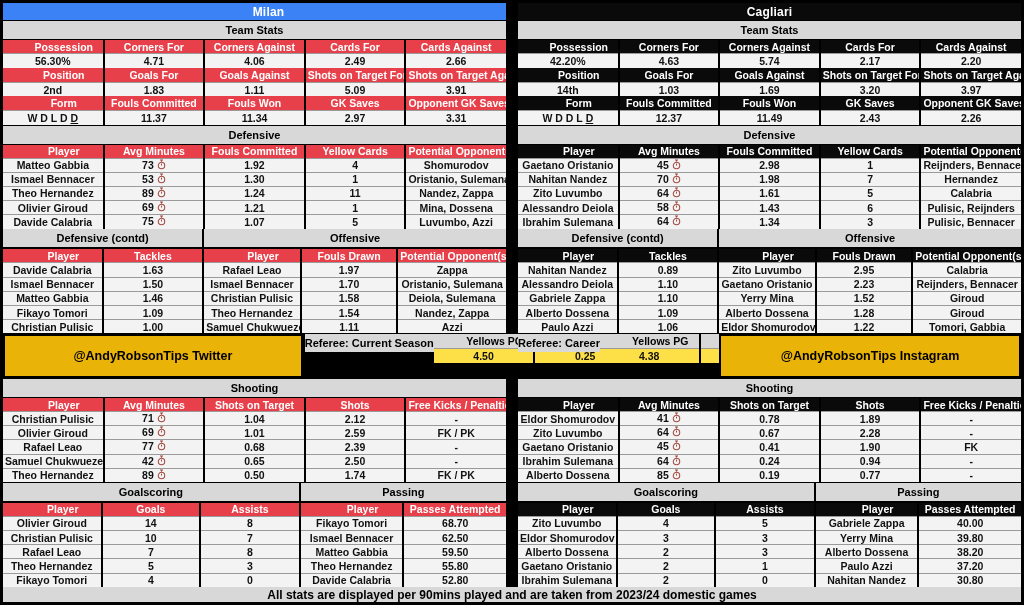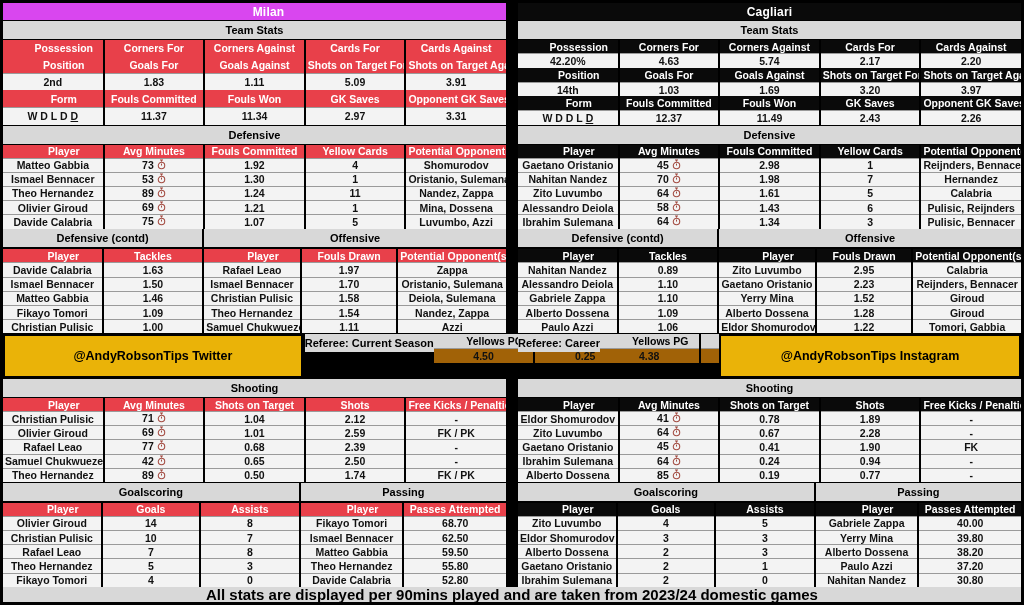--- a/index.html
+++ b/index.html
@@ -1,60 +1,67 @@
 <!DOCTYPE html>
 <html><head>
 <meta charset="utf-8">
 <style>
   html,body{margin:0;padding:0;}
   body{width:1024px;height:605px;background:#000;font-family:"Liberation Sans",sans-serif;position:relative;overflow:hidden;}
   .half{position:absolute;top:3px;width:503px;height:584px;display:flex;flex-direction:column;justify-content:space-between;}
   #milan-half{left:3px;}
   #cagliari-half{left:518px;}
   .team-title{height:17px;flex:none;display:flex;align-items:center;justify-content:center;color:#fff;font-weight:bold;font-size:12px;letter-spacing:.2px;}
-  .red-bg{background:#d946ef;padding-left:28px;}
+  .red-bg{background:#3b82f6;padding-left:28px;}
   .dark-bg{background:#0A0A0A;}
   .sec-title{height:18px;flex:none;background:#D8D8D8;color:#000;font-weight:bold;font-size:11px;display:flex;align-items:center;justify-content:center;}
   table{border-collapse:collapse;table-layout:fixed;width:100%;flex:none;}
   th,td{font-weight:bold;text-align:center;padding:0 2px;overflow:hidden;white-space:nowrap;height:13px;}
   th{font-size:10.5px;color:#fff;border-left:2px solid #000;}
   th:first-child{border-left:none;padding-left:24px;}
   .red th{background:#E8404A;}
   .dark th{background:#0A0A0A;}
   td{font-size:10.5px;background:#F3F3F3;color:#111;border-left:2px solid #000;border-top:1px solid #9a9a9a;}
   td:first-child{border-left:none;}
   tr.ref-hdr th{background:#D8D8D8;color:#000;}
-  tr.ref-val td{background:#a16207;}
+  tr.ref-val td{background:#fde047;}
   .duo{display:flex;gap:2px;flex:none;}
   .duo-col{display:flex;flex-direction:column;gap:2px;}
   .w40{width:39.6%;}
   .w60{width:58.8%;}
   .grow{flex:1;}
   .ref-row{display:flex;gap:2px;height:44px;flex:none;}
   .banner{background:#eab308;border:2px solid #000;display:flex;align-items:center;justify-content:center;font-weight:bold;font-size:12.5px;color:#000;}
   .ref-box{display:flex;flex-direction:row;justify-content:space-between;}
   .u{text-decoration:underline;margin-left:3px;}
   .sw{display:inline-block;margin-left:3px;vertical-align:-1px;}
-  #footer-bar{position:absolute;left:3px;right:3px;bottom:3px;height:15px;background:#D8D8D8;color:#000;font-weight:bold;font-size:15px;display:flex;align-items:center;justify-content:center;}
+  #footer-bar{position:absolute;left:3px;right:3px;bottom:3px;height:15px;background:#D8D8D8;color:#000;font-weight:bold;font-size:12px;display:flex;align-items:center;justify-content:center;}
 </style>
 </head>
 <body>
 
 <div class="half" id="milan-half">
   <div class="team-title red-bg">Milan</div>
   <div class="sec-title">Team Stats</div>
 
   <table class="red" style="height:85px">
     <tbody>
       <tr>
           <th>Possession</th>
           <th>Corners For</th>
           <th>Corners Against</th>
           <th>Cards For</th>
           <th>Cards Against</th>
+        </tr>
+      <tr>
+          <td>56.30%</td>
+          <td>4.71</td>
+          <td>4.06</td>
+          <td>2.49</td>
+          <td>2.66</td>
         </tr>
       <tr>
           <th>Position</th>
           <th>Goals For</th>
           <th>Goals Against</th>
           <th>Shots on Target For</th>
           <th>Shots on Target Against</th>
         </tr>
       <tr>
           <td>2nd</td>

